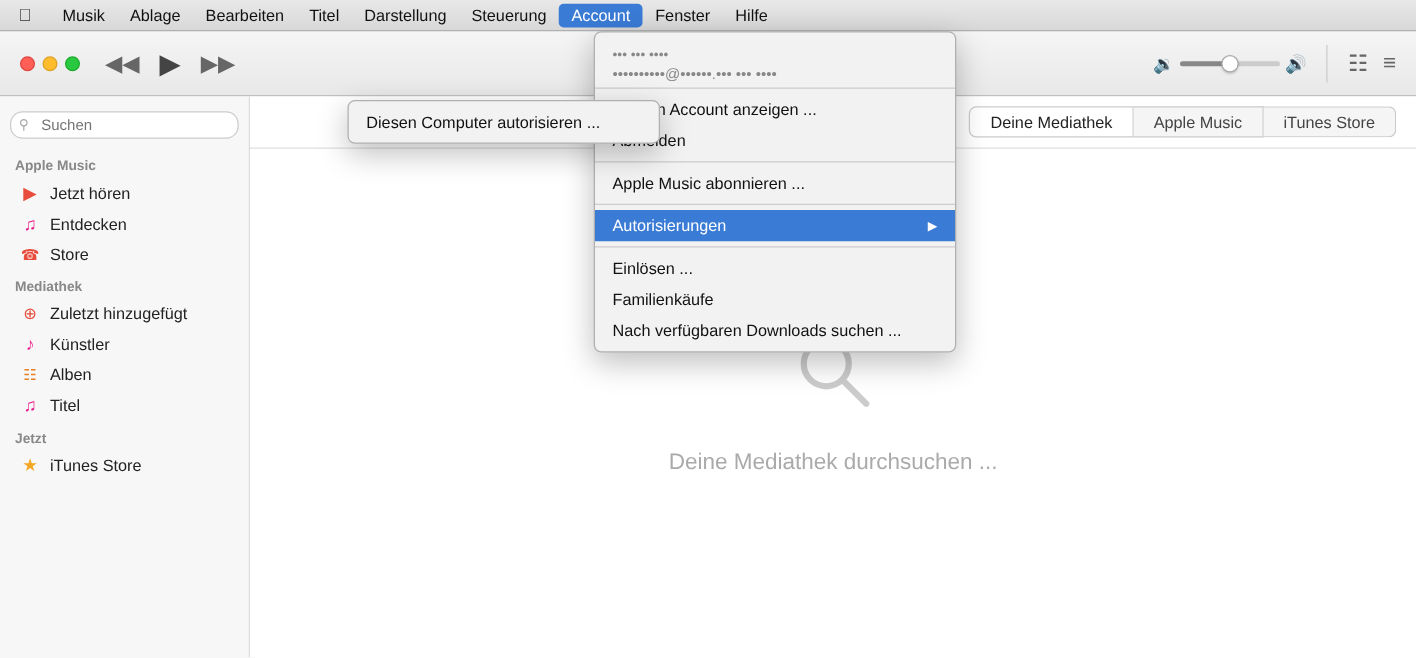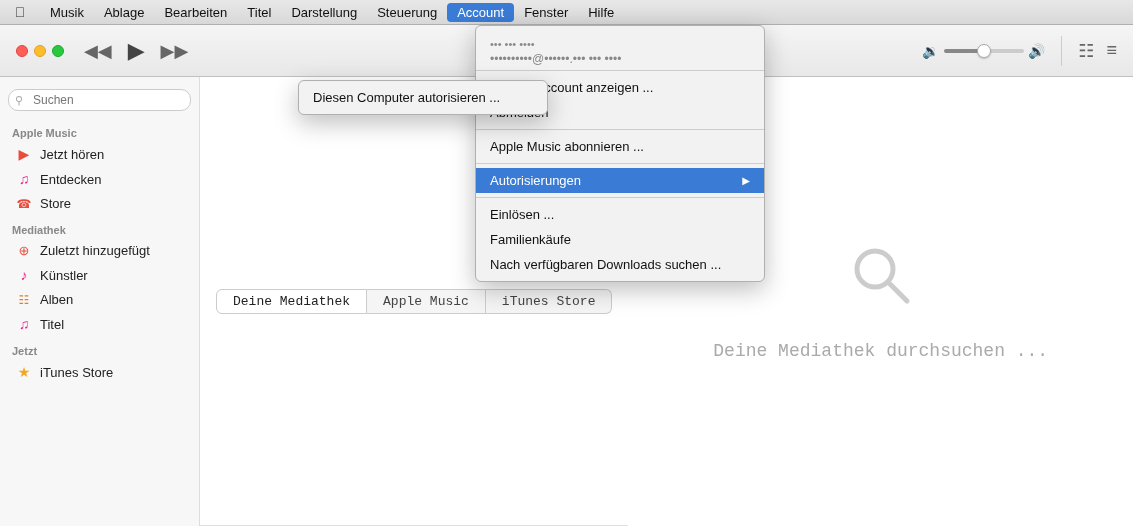--- a/index.html
+++ b/index.html
@@ -195,23 +195,22 @@
     }
     .si-icon.red { color: #e74c3c; }
     .si-icon.pink { color: #e91e8c; }
     .si-icon.orange { color: #e67e22; }
     .si-icon.star { color: #f5a623; }
 
     
     .main-content {
       flex: 1;
       display: flex;
-      flex-direction: row;
+      flex-direction: column;
       background: white;
-      font-family: Liberation Mono, monospace;
     }
     .content-tabs {
       display: flex;
       align-items: center;
       justify-content: flex-end;
       padding: 8px 16px;
       gap: 0;
       border-bottom: 1px solid #e0e0e0;
     }
     .content-tab {
@@ -296,21 +295,21 @@
       color: #666;
     }
     .menu-entry.highlighted .submenu-arrow,
     .menu-entry:hover .submenu-arrow {
       color: white;
     }
 
     
     .submenu {
       position: absolute;
-      left: 298px;
+      left: 278px;
       top: 80px;
       width: 250px;
       background: #f2f2f2;
       border: 1px solid #b0b0b0;
       border-radius: 6px;
       box-shadow: 0 8px 24px rgba(0,0,0,0.25);
       z-index: 300;
       padding: 4px 0;
     }
     .submenu-entry {

